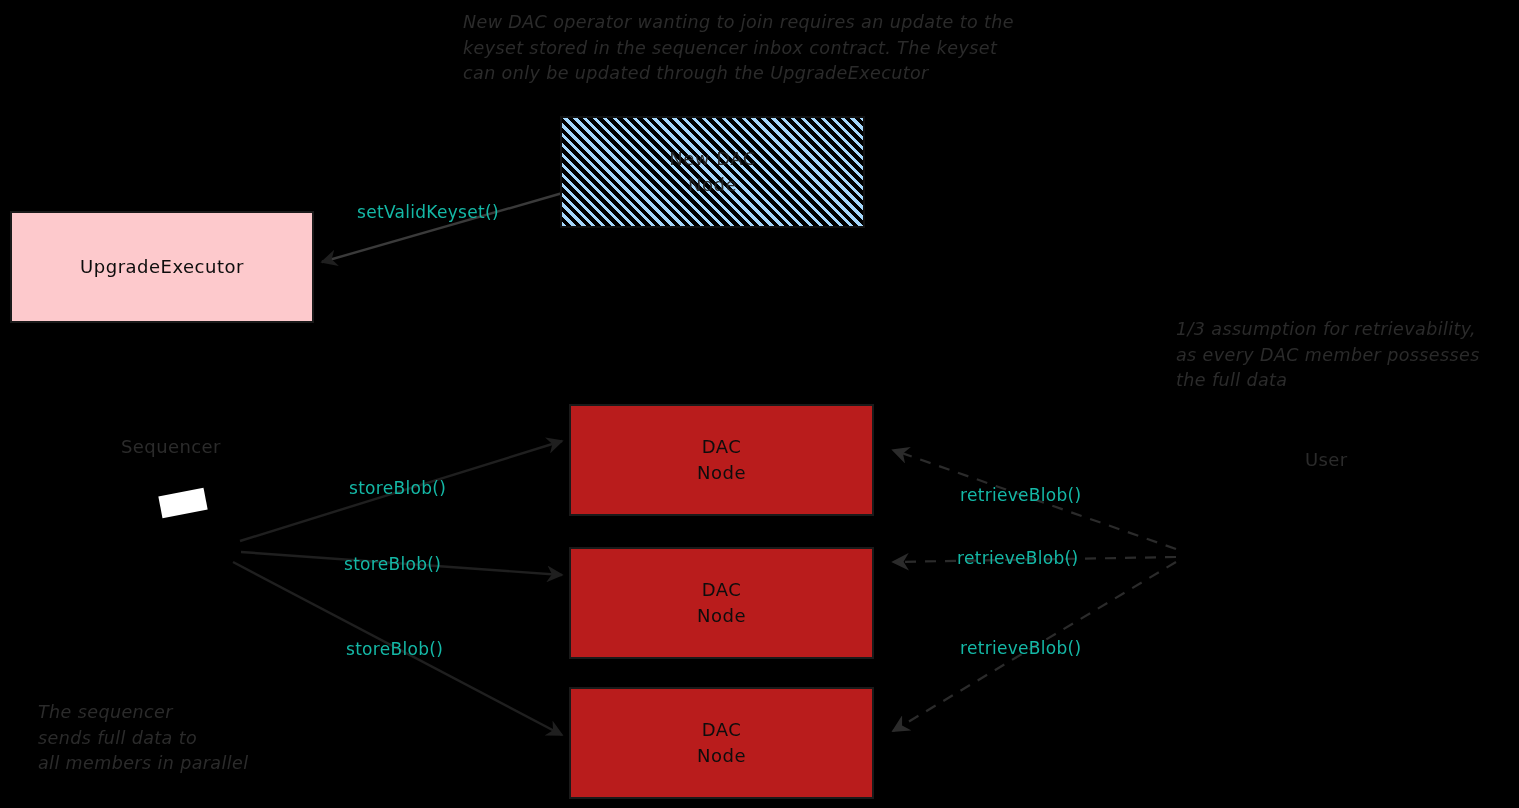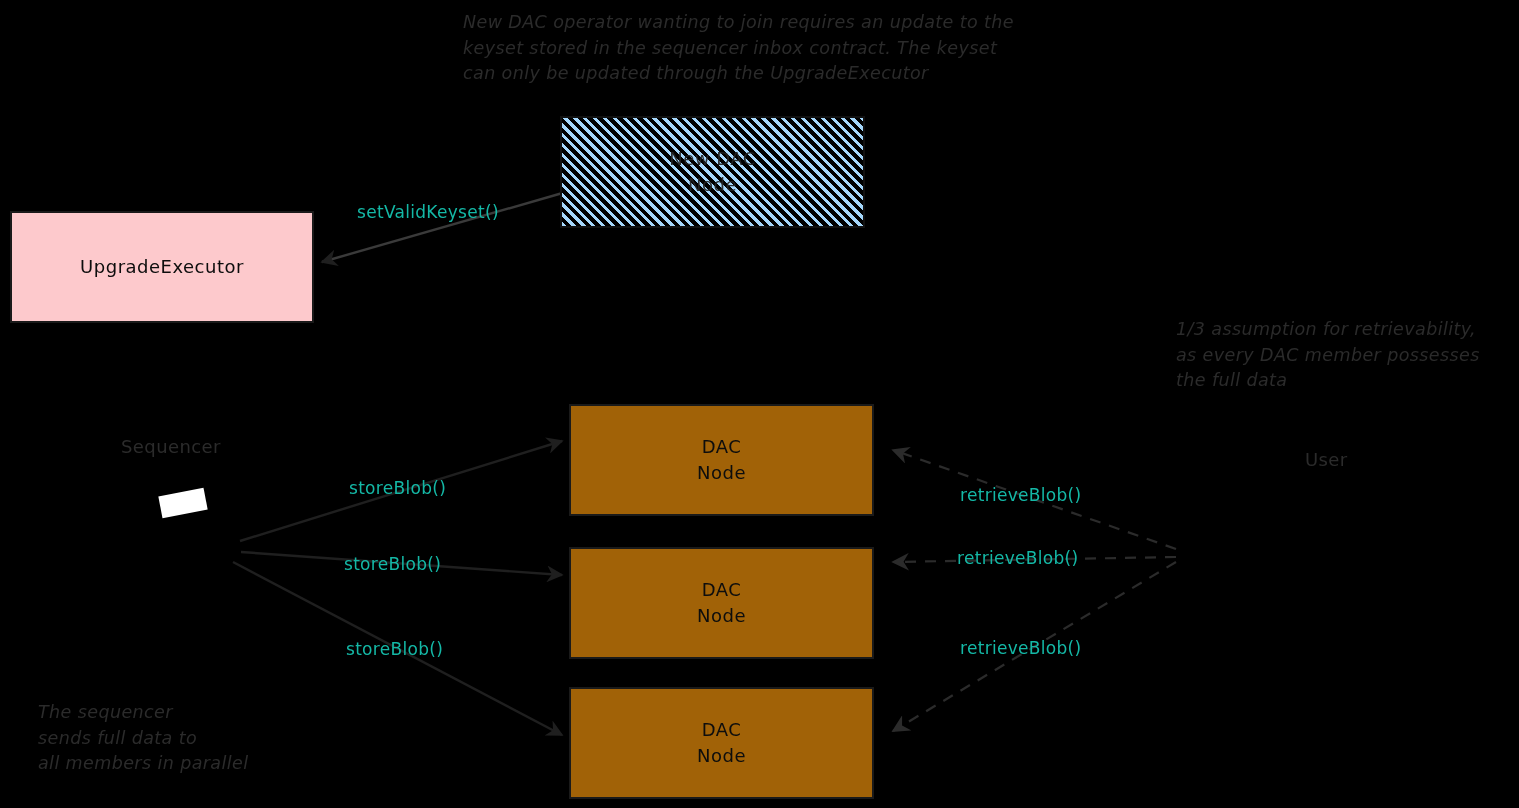--- a/index.html
+++ b/index.html
@@ -64,21 +64,21 @@
     text-align: center;
   }
   .node-box .node-text {
     color: #0d0d0d;
     font-size: 18px;
     line-height: 26px;
     letter-spacing: 0.5px;
     white-space: pre-line;
   }
   .node-box.dac {
-    background: #a16207;
+    background: #b91c1c;
   }
   .node-box.upgrade {
     background: #fdc9cc;
   }
   .node-box.hatched {
     background-color: #000000;
     background-image: repeating-linear-gradient(
       45deg,
       #a6d8fc 0px, #a6d8fc 3px,
       #000000 3px, #000000 7px

